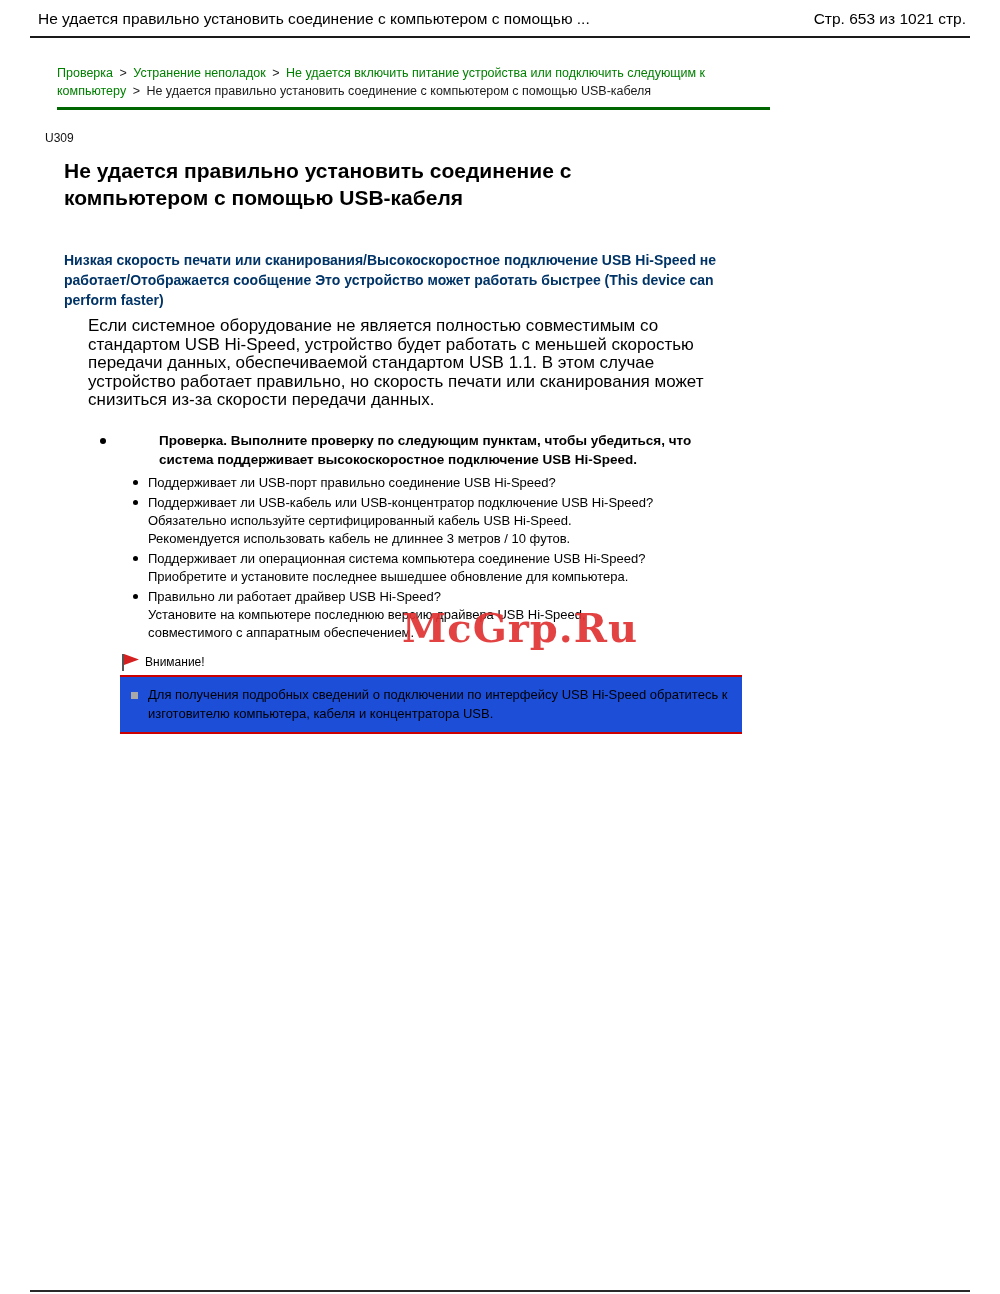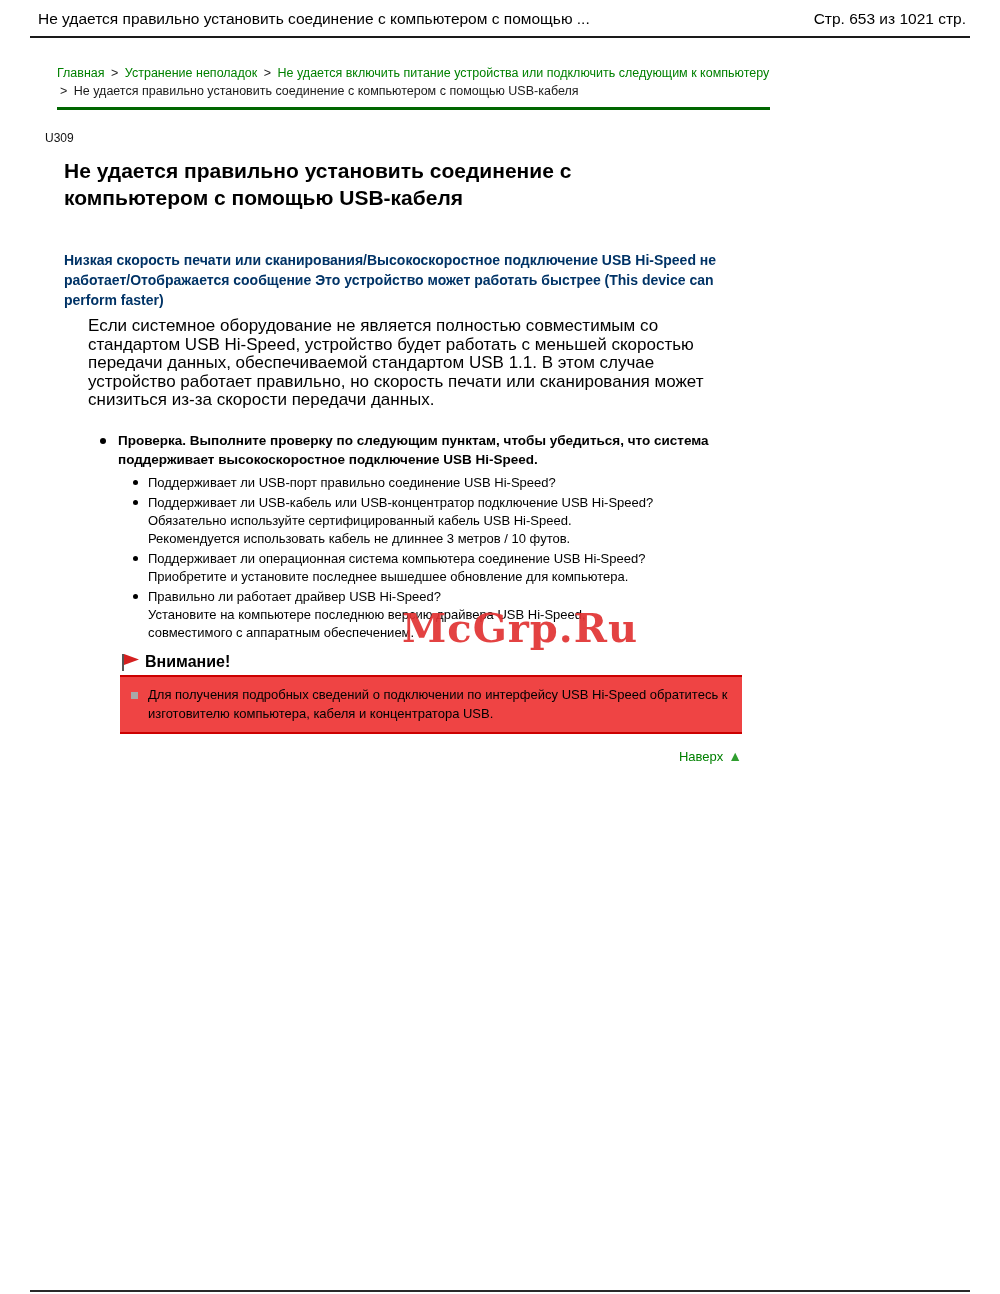--- a/index.html
+++ b/index.html
@@ -37,21 +37,21 @@
   }
 
   .section-heading {
     margin: 39px 0 0 64px; width: 688px;
     font-size: 14px; line-height: 20px; font-weight: bold; color: #003366;
   }
 
   .intro { margin: 7px 0 12px 88px; width: 658px; font-size: 17px; line-height: 18.5px; }
 
   
-  .check-heading-row { margin: 21px 0 0 100px; display: flex; width: 640px; }
+  .check-heading-row { margin: 21px 0 0 100px; display: flex; width: 640px; gap: 41px; }
   .check-bullet {
     flex: 0 0 18px; margin-top: 7px;
     width: 6px; height: 6px; max-width: 6px; border-radius: 50%; background: #000;
     margin-right: 12px;
   }
   .check-heading { font-weight: bold; font-size: 13.5px; line-height: 19px; width: 616px; }
 
   
   .sub-list { margin: 5px 0 0 148px; width: 600px; list-style: none; }
   .sub-list li {
@@ -60,25 +60,25 @@
   }
   .sub-list li::before {
     content: ""; position: absolute; left: -15px; top: 6.5px;
     width: 5px; height: 5px; border-radius: 50%; background: #000;
   }
 
   
   .important { margin: 9px 0 0 120px; width: 622px; }
   .important-header { display: flex; align-items: center; height: 22px; }
   .flag-icon { width: 20px; height: 20px; margin-right: 5px; flex: 0 0 20px; }
-  .important-label { font-weight: bold; font-size: 16px; color: #000; }
+  .important-label { font-weight: normal; font-size: 12px; color: #000; }
   .important-box {
     margin-top: 2px;
     border-top: 2px solid #cc0000; border-bottom: 2px solid #cc0000;
-    background: #ef4444;
+    background: #1d4ed8;
     padding: 8px 12px 9px 28px;
     position: relative;
     font-size: 13px; line-height: 19px;
   }
   .important-box::before {
     content: ""; position: absolute; left: 11px; top: 15px;
     width: 7px; height: 7px; background: #a8a8a8;
   }
 
   
@@ -103,21 +103,21 @@
 
 <div class="page">
 
   <div class="header-row">
     <div class="header-title">Не удается правильно установить соединение с компьютером с помощью ...</div>
     <div class="header-page">Стр. 653 из 1021 стр.</div>
   </div>
   <div class="header-rule"></div>
 
   <div class="breadcrumb">
-    <a class="bc-link">Главная</a>
+    <a class="bc-link">Проверка</a>
     <span class="bc-sep">&gt;</span>
     <a class="bc-link">Устранение неполадок</a>
     <span class="bc-sep">&gt;</span>
     <a class="bc-link">Не удается включить питание устройства или подключить следующим к компьютеру</a>
     <span class="bc-sep">&gt;</span>
     <span class="bc-current">Не удается правильно установить соединение с компьютером с помощью USB-кабеля</span>
   </div>
   <div class="breadcrumb-rule"></div>
 
   <div class="article-code">U309</div>
@@ -151,21 +151,18 @@
         <line x1="3" y1="2" x2="3" y2="19" stroke="#555555" stroke-width="2"></line>
         <polygon points="4,2 19,7.5 4,13" fill="#d42020"></polygon>
       </svg>
       <span class="important-label">Внимание!</span>
     </div>
     <div class="important-box">
       <span>Для получения подробных сведений о подключении по интерфейсу USB Hi-Speed обратитесь к изготовителю компьютера, кабеля и концентратора USB.</span>
     </div>
   </div>
 
-  <div class="top-row">
-    <a class="top-link">Наверх</a><span class="top-arrow">▲</span>
-  </div>
 
   <div class="watermark">McGrp.Ru</div>
 
   <div class="footer-rule"></div>
 
 </div>
 
 </body></html>

